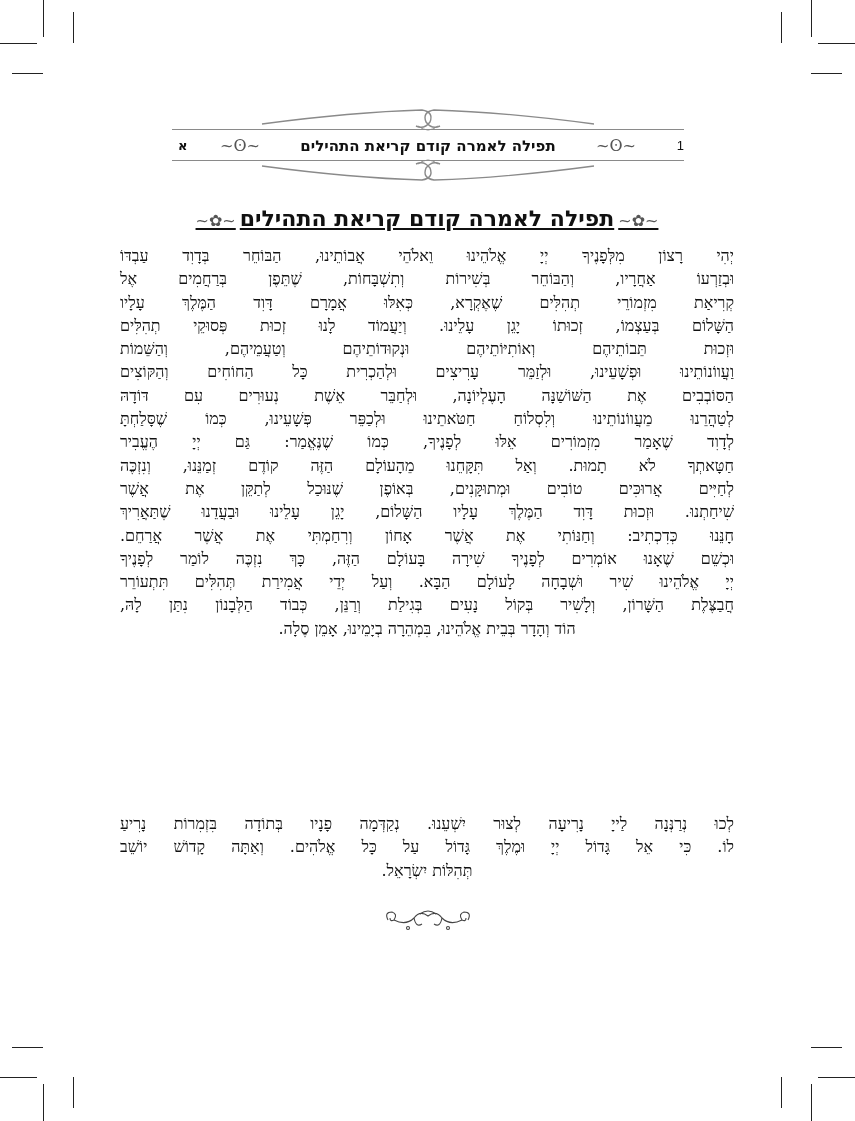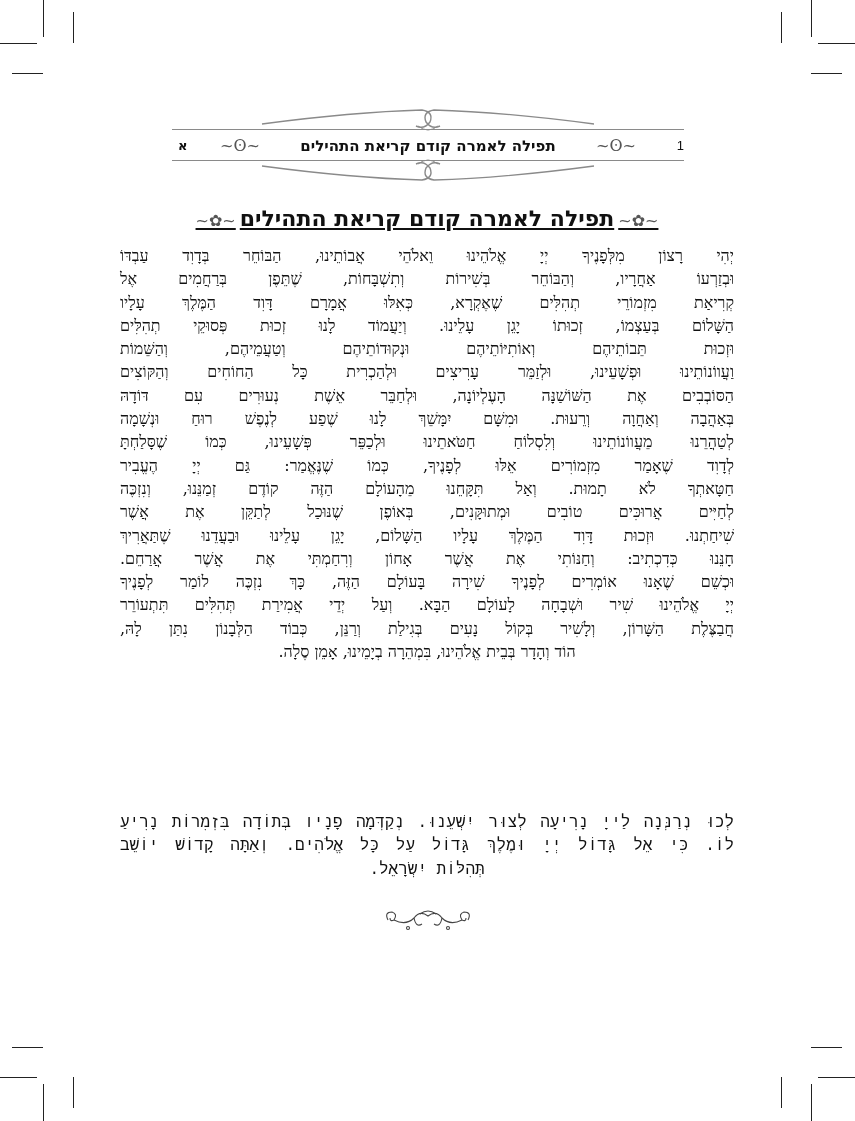--- a/index.html
+++ b/index.html
@@ -20,21 +20,21 @@
 
   .title { position: absolute; left: 110px; width: 634px; top: 206px; text-align: center; direction: rtl;
            font-family: "DejaVu Sans", sans-serif; font-weight: bold; font-size: 22px; text-decoration: underline; }
   .title .orn { color: #555; font-size: 16px; font-weight: normal; margin: 0 4px; }
 
   .body { position: absolute; left: 120px; width: 614px; direction: rtl; text-align: justify;
           font-family: "DejaVu Serif", serif; font-size: 16px; line-height: 23.3px; }
   .body .line { display: block; text-align-last: justify; white-space: nowrap; }
   .body .line.last { text-align-last: center; }
   .p1 { top: 244px; }
-  .p2 { top: 812px; font-family: Liberation Mono, monospace; }
+  .p2 { top: 812px; }
 
   .divider { position: absolute; left: 380px; top: 906px; width: 96px; height: 28px; }
 </style>
 </head>
 <body>
 
 <div class="crop v" style="left:43px;top:0;height:37px;"></div>
 <div class="crop h" style="left:0;top:43px;width:37px;"></div>
 <div class="crop v" style="left:73px;top:12px;height:31px;"></div>
 <div class="crop h" style="left:12px;top:73px;width:31px;"></div>
@@ -79,21 +79,20 @@
 </div>
 
 <div class="body p1">
   <span class="line">יְהִי רָצוֹן מִלְּפָנֶיךָ יְיָ אֱלֹהֵינוּ וֵאלֹהֵי אֲבוֹתֵינוּ, הַבּוֹחֵר בְּדָוִד עַבְדּוֹ</span>
   <span class="line">וּבְזַרְעוֹ אַחֲרָיו, וְהַבּוֹחֵר בְּשִׁירוֹת וְתִשְׁבָּחוֹת, שֶׁתֵּפֶן בְּרַחֲמִים אֶל</span>
   <span class="line">קְרִיאַת מִזְמוֹרֵי תְהִלִּים שֶׁאֶקְרָא, כְּאִלּוּ אֲמָרָם דָּוִד הַמֶּלֶךְ עָלָיו</span>
   <span class="line">הַשָּׁלוֹם בְּעַצְמוֹ, זְכוּתוֹ יָגֵן עָלֵינוּ. וְיַעֲמוֹד לָנוּ זְכוּת פְּסוּקֵי תְהִלִּים</span>
   <span class="line">וּזְכוּת תֵּבוֹתֵיהֶם וְאוֹתִיּוֹתֵיהֶם וּנְקוּדוֹתֵיהֶם וְטַעֲמֵיהֶם, וְהַשֵּׁמוֹת</span>
   <span class="line">וַעֲווֹנוֹתֵינוּ וּפְשָׁעֵינוּ, וּלְזַמֵּר עָרִיצִים וּלְהַכְרִית כָּל הַחוֹחִים וְהַקּוֹצִים</span>
   <span class="line">הַסּוֹבְבִים אֶת הַשּׁוֹשַׁנָּה הָעֶלְיוֹנָה, וּלְחַבֵּר אֵשֶׁת נְעוּרִים עִם דּוֹדָהּ</span>
-  <span class="line">בְּאַהֲבָה וְאַחֲוָה וְרֵעוּת. וּמִשָּׁם יִמָּשֵׁךְ לָנוּ שֶׁפַע לְנֶפֶשׁ רוּחַ וּנְשָׁמָה</span>
   <span class="line">לְטַהֲרֵנוּ מֵעֲווֹנוֹתֵינוּ וְלִסְלוֹחַ חַטֹּאתֵינוּ וּלְכַפֵּר פְּשָׁעֵינוּ, כְּמוֹ שֶׁסָּלַחְתָּ</span>
   <span class="line">לְדָוִד שֶׁאָמַר מִזְמוֹרִים אֵלּוּ לְפָנֶיךָ, כְּמוֹ שֶׁנֶּאֱמַר: גַּם יְיָ הֶעֱבִיר</span>
   <span class="line">חַטָּאתְךָ לֹא תָמוּת. וְאַל תִּקָּחֵנוּ מֵהָעוֹלָם הַזֶּה קוֹדֶם זְמַנֵּנוּ, וְנִזְכֶּה</span>
   <span class="line">לְחַיִּים אֲרוּכִּים טוֹבִים וּמְתוּקָּנִים, בְּאוֹפֶן שֶׁנּוּכַל לְתַקֵּן אֶת אֲשֶׁר</span>
   <span class="line">שִׁיחַתְנוּ. וּזְכוּת דָּוִד הַמֶּלֶךְ עָלָיו הַשָּׁלוֹם, יָגֵן עָלֵינוּ וּבַעֲדֵנוּ שֶׁתַּאֲרִיךְ</span>
   <span class="line">חָנֵּנוּ כְּדִכְתִיב: וְחַנּוֹתִי אֶת אֲשֶׁר אָחוֹן וְרִחַמְתִּי אֶת אֲשֶׁר אֲרַחֵם.</span>
   <span class="line">וּכְשֵׁם שֶׁאָנוּ אוֹמְרִים לְפָנֶיךָ שִׁירָה בָּעוֹלָם הַזֶּה, כָּךְ נִזְכֶּה לוֹמַר לְפָנֶיךָ</span>
   <span class="line">יְיָ אֱלֹהֵינוּ שִׁיר וּשְׁבָחָה לָעוֹלָם הַבָּא. וְעַל יְדֵי אֲמִירַת תְּהִלִּים תִּתְעוֹרֵר</span>
   <span class="line">חֲבַצֶּלֶת הַשָּׁרוֹן, וְלָשִׁיר בְּקוֹל נָעִים בְּגִילַת וְרַנֵּן, כְּבוֹד הַלְּבָנוֹן נִתַּן לָהּ,</span>
   <span class="line last">הוֹד וְהָדָר בְּבֵית אֱלֹהֵינוּ, בִּמְהֵרָה בְיָמֵינוּ, אָמֵן סֶלָה.</span>

